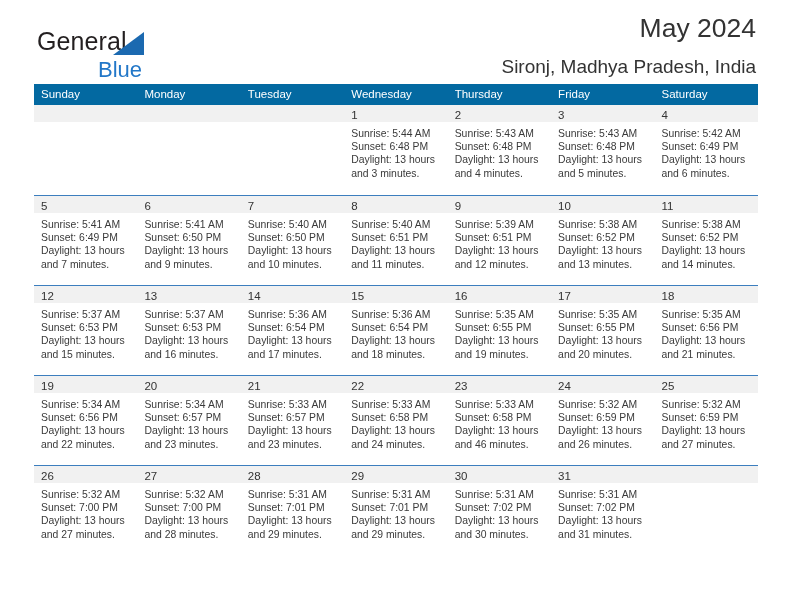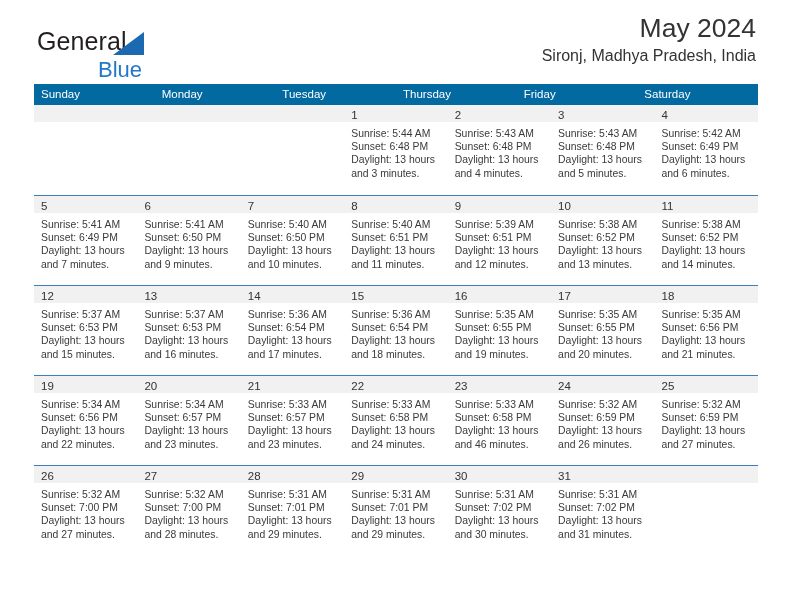--- a/index.html
+++ b/index.html
@@ -68,22 +68,22 @@
     top: 12px;
     text-align: right;
   }
   .cal-title {
     font-size: 26.5px;
     color: #333333;
     line-height: 32px;
     white-space: nowrap;
   }
   .cal-sub {
-    margin-top: 3px;
-    font-size: 16px;
+    margin-top: 14px;
+    font-size: 19px;
     color: #333333;
     line-height: 18px;
     white-space: nowrap;
   }
 
   
   .calendar {
     position: relative;
     width: 724px;
   }
@@ -170,20 +170,21 @@
     </div>
 
   </div>
 
   <div class="calendar">
 
     <div class="weekday-row">
       <div class="weekday">Sunday</div>
       <div class="weekday">Monday</div>
       <div class="weekday">Tuesday</div>
+      <div class="weekday">Wednesday</div>
       <div class="weekday">Thursday</div>
       <div class="weekday">Friday</div>
       <div class="weekday">Saturday</div>
     </div>
 
     <div id="weeks-container">
         <div class="week-row">
           <div class="day-cell empty">
             <div class="day-strip"><span class="day-num"></span></div>
           </div>

